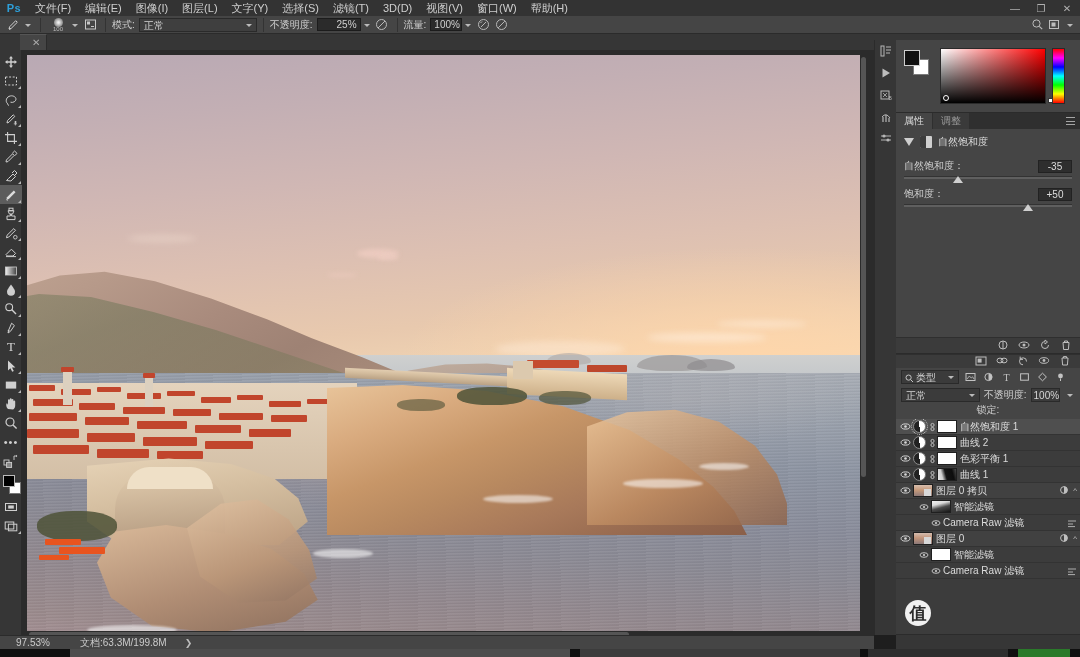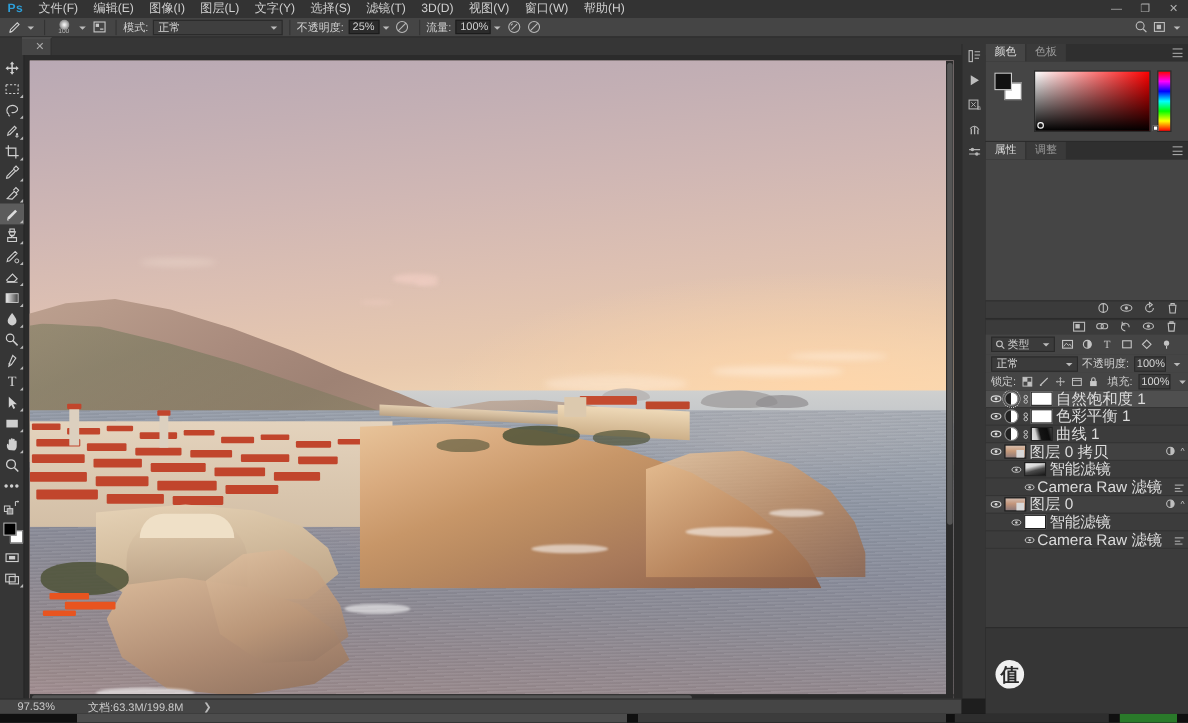--- a/index.html
+++ b/index.html
@@ -170,31 +170,31 @@
   .filterrow{height:18px;background:#454545;display:flex;align-items:center;padding:0 5px;gap:5px;}
   .filtersel{background:#3b3b3b;border:1px solid #2a2a2a;height:14px;line-height:13px;font-size:10px;color:#d0d0d0;padding:0 14px 0 14px;width:58px;position:relative;}
   .filtersel:after{content:"";position:absolute;right:4px;top:5px;border-left:3px solid transparent;border-right:3px solid transparent;border-top:3px solid #bbb;}
   .filtersel .mag{position:absolute;left:3px;top:2px;}
   .ficon{width:13px;height:14px;display:flex;align-items:center;justify-content:center;color:#c3c3c3;font-size:9px;}
   .blendrow{height:17px;background:#454545;display:flex;align-items:center;padding:0 5px;gap:4px;}
   .blendsel{background:#3b3b3b;border:1px solid #2a2a2a;height:14px;line-height:13px;font-size:10px;color:#d5d5d5;padding:0 14px 0 4px;width:84px;position:relative;}
   .blendsel:after{content:"";position:absolute;right:4px;top:5px;border-left:3px solid transparent;border-right:3px solid transparent;border-top:3px solid #bbb;}
   .mini-lbl{font-size:10px;color:#cfcfcf;white-space:nowrap;}
   .mini-val{background:#3b3b3b;border:1px solid #2a2a2a;height:14px;line-height:13px;font-size:10px;color:#d5d5d5;padding:0 2px;min-width:29px;text-align:center;}
-  .lockrow{height:16px;background:#454545;display:flex;align-items:center;padding:0 5px;gap:5px;}
+  .lockrow{height:16px;background:#454545;display:flex;align-items:center;padding:0 5px;gap:5px;flex-direction:column;}
 
   .layerlist{background:#3c3c3c;height:215px;overflow:hidden;position:relative;}
   .layerrow{height:16px;display:flex;align-items:center;border-bottom:1px solid #333;padding-left:2px;position:relative;}
   .layerrow.selected{background:#4f4f4f;}
   .layerrow.group{background:#414141;}
   .eye{width:15px;height:16px;display:flex;align-items:center;justify-content:center;}
   .thumb{width:20px;height:13px;border:1px solid #1f1f1f;margin-right:3px;flex:none;}
   .thumb.adj{width:13px;height:13px;border-radius:50%;border:1px solid #8a8a8a;background:conic-gradient(#fff 0 50%,#222 50% 100%);margin-right:2px;}
   .linkicon{width:9px;height:16px;display:flex;align-items:center;justify-content:center;color:#c0c0c0;}
-  .lname{font-size:14px;color:#dcdcdc;white-space:nowrap;overflow:hidden;}
+  .lname{font-size:10px;color:#dcdcdc;white-space:nowrap;overflow:hidden;}
   .indent1{padding-left:20px;}
   .indent2{padding-left:32px;}
   .smart-badge{position:absolute;right:1px;bottom:0;width:7px;height:7px;background:#d8d8d8;}
   .rowright{position:absolute;right:3px;top:0;height:16px;display:flex;align-items:center;gap:4px;}
 
   
   .histbar{height:14px;background:#3b3b3b;border-top:1px solid #2f2f2f;display:flex;align-items:center;justify-content:flex-end;gap:9px;padding-right:9px;}
 
   
   .watermark{position:absolute;left:905px;top:600px;display:flex;align-items:center;gap:7px;opacity:.93;pointer-events:none;}
@@ -249,21 +249,21 @@
           <rect x="1.5" y="2" width="10" height="9" fill="none" stroke="#c8c8c8" stroke-width="1"></rect>
           <rect x="3" y="3.5" width="3" height="3" fill="#c8c8c8"></rect>
           <path d="M7 8.5 L10 8.5" stroke="#c8c8c8" stroke-width="1"></path>
         </svg>
     </div>
     <div class="ob-sep"></div>
     <div class="ob-label">模式:</div>
     <div class="ob-select" style="min-width:118px">正常</div>
     <div class="ob-sep"></div>
     <div class="ob-label">不透明度:</div>
-    <div class="ob-field" style="width:28px">25%</div>
+    <div class="ob-field" style="width:44px">25%</div>
     <div class="caret"></div>
     <div class="ob-icon">
       <svg width="13" height="13" viewBox="0 0 13 13">
           <circle cx="6.5" cy="6.5" r="5" fill="none" stroke="#b8b8b8" stroke-width="1"></circle>
           <path d="M3 10 L10 3" stroke="#b8b8b8" stroke-width="1"></path>
         </svg>
     </div>
     <div class="ob-sep"></div>
     <div class="ob-label">流量:</div>
     <div class="ob-field" style="width:32px">100%</div>
@@ -619,29 +619,20 @@
           <circle cx="9" cy="8" r="1.6" fill="#b6b6b6"></circle>
         </svg>
     </div>
   </div>
 
   <div class="panels">
 
     <div style="height:0"></div>
 
     <div class="panel">
-      <div class="panel-tabs">
-        <div class="ptab active">颜色</div>
-        <div class="ptab">色板</div>
-        <div class="pmenu">
-            <i></i>
-            <i></i>
-            <i></i>
-          </div>
-      </div>
       <div class="colorbody">
         <div class="cp-sw">
           <div class="cp-back"></div>
           <div class="cp-fore"></div>
         </div>
         <div class="cp-field">
             <div class="cp-pick"></div>
           </div>
         <div class="cp-strip"></div>
         <div class="cp-stripmark"></div>
@@ -650,20 +641,45 @@
 
     <div class="panel">
       <div class="panel-tabs">
         <div class="ptab active">属性</div>
         <div class="ptab">调整</div>
         <div class="pmenu">
             <i></i>
             <i></i>
             <i></i>
           </div>
+      </div>
+      <div class="propbody">
+        <div class="prop-head">
+          <div class="prop-tri"></div>
+          <div class="prop-chip"></div>
+          <div class="prop-title">自然饱和度</div>
+        </div>
+        <div class="slider-row">
+          <div class="slider-top">
+            <span>自然饱和度：</span>
+            <span class="slider-val">-35</span>
+          </div>
+          <div class="slider-track">
+            <div class="slider-knob" style="left:calc(32% - 5px)"></div>
+          </div>
+        </div>
+        <div class="slider-row">
+          <div class="slider-top">
+            <span>饱和度：</span>
+            <span class="slider-val">+50</span>
+          </div>
+          <div class="slider-track">
+            <div class="slider-knob" style="left:calc(74% - 5px)"></div>
+          </div>
+        </div>
       </div>
       <div class="propfill"></div>
       <div class="propbar">
         <span>
           <svg width="12" height="12" viewBox="0 0 12 12">
               <circle cx="6" cy="6" r="4" fill="none" stroke="#bdbdbd" stroke-width="1"></circle>
               <path d="M6 2 V10" stroke="#bdbdbd" stroke-width="1"></path>
             </svg>
         </span>
         <span>
@@ -819,20 +835,37 @@
             <svg width="7" height="10" viewBox="0 0 7 10">
                 <circle cx="3.5" cy="3" r="1.6" fill="none" stroke="#c8c8c8" stroke-width=".9"></circle>
                 <circle cx="3.5" cy="7" r="1.6" fill="none" stroke="#c8c8c8" stroke-width=".9"></circle>
               </svg>
           </span>
           <span class="thumb" style="background:#ffffff"></span>
           <span class="lname">自然饱和度 1</span>
         </div>
 
 
+        <div class="layerrow">
+          <span class="eye">
+            <svg width="11" height="9" viewBox="0 0 11 9">
+                <ellipse cx="5.5" cy="4.5" rx="4.4" ry="2.6" fill="none" stroke="#d8d8d8" stroke-width="1"></ellipse>
+                <circle cx="5.5" cy="4.5" r="1.3" fill="#d8d8d8"></circle>
+              </svg>
+          </span>
+          <span class="thumb adj"></span>
+          <span class="linkicon">
+            <svg width="7" height="10" viewBox="0 0 7 10">
+                <circle cx="3.5" cy="3" r="1.6" fill="none" stroke="#c8c8c8" stroke-width=".9"></circle>
+                <circle cx="3.5" cy="7" r="1.6" fill="none" stroke="#c8c8c8" stroke-width=".9"></circle>
+              </svg>
+          </span>
+          <span class="thumb" style="background:#ffffff"></span>
+          <span class="lname">曲线 2</span>
+        </div>
 
         <div class="layerrow">
           <span class="eye">
             <svg width="11" height="9" viewBox="0 0 11 9">
                 <ellipse cx="5.5" cy="4.5" rx="4.4" ry="2.6" fill="none" stroke="#d8d8d8" stroke-width="1"></ellipse>
                 <circle cx="5.5" cy="4.5" r="1.3" fill="#d8d8d8"></circle>
               </svg>
           </span>
           <span class="thumb adj"></span>
           <span class="linkicon">

